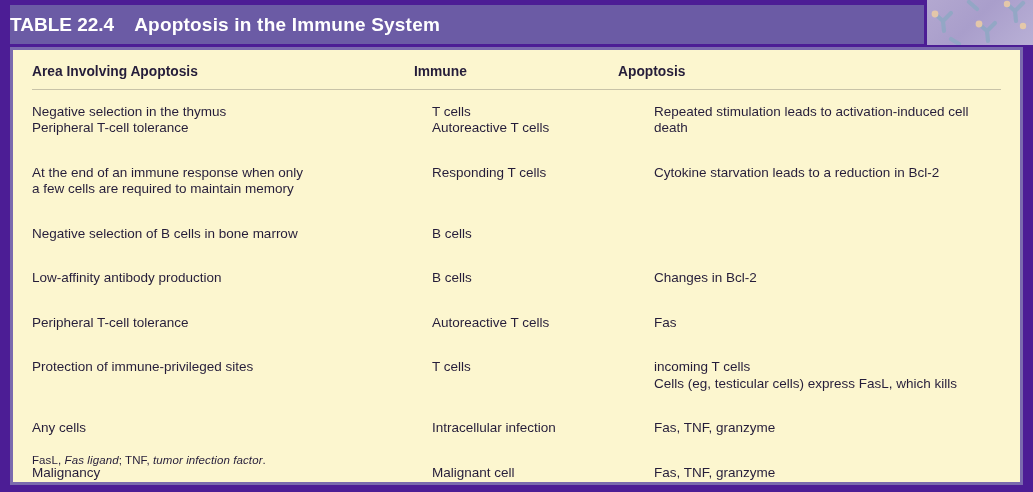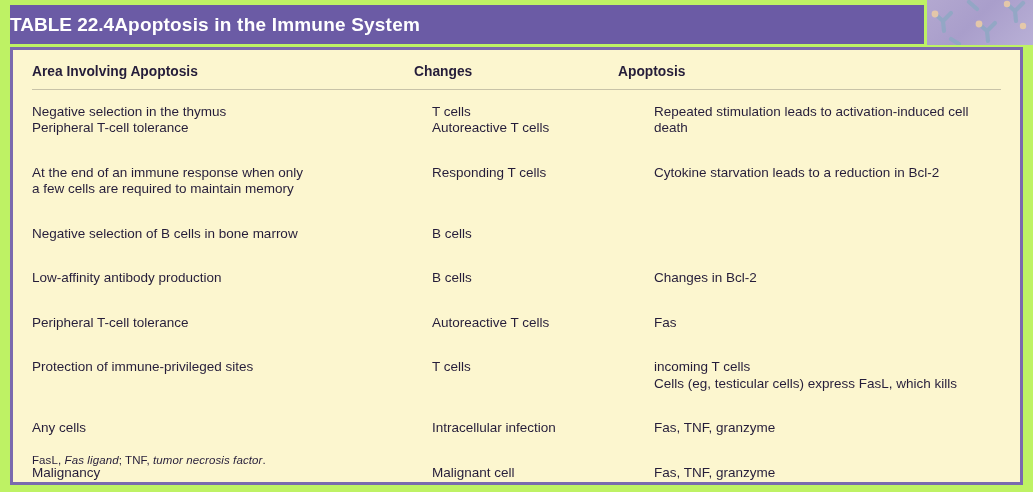--- a/index.html
+++ b/index.html
@@ -11,41 +11,42 @@
     width: 1033px;
     height: 492px;
     font-family: "Liberation Sans", sans-serif;
     overflow: hidden;
   }
 
   .table-figure {
     position: relative;
     width: 1033px;
     height: 492px;
-    background: #bef264;
+    background: #4c1d95;
     box-sizing: border-box;
   }
 
   
   .title-bar {
     position: absolute;
     left: 10px;
     top: 5px;
     width: 914px;
     height: 39px;
     background: #6b5ba5;
     display: flex;
     align-items: center;
     box-sizing: border-box;
   }
   .title-text {
     color: #ffffff;
     font-size: 19px;
     font-weight: bold;
     letter-spacing: 0.2px;
+    padding-left: 20px;
     white-space: pre;
   }
   .title-number {
     color: #ffffff;
     font-size: 19px;
     font-weight: bold;
     white-space: pre;
   }
 
   
@@ -150,21 +151,21 @@
         <circle cx="96" cy="26" r="3.2"></circle>
       </g>
     </svg>
   </div>
 
   <div class="table-body">
     <div class="inner">
 
       <div class="row head-row">
         <div class="cell">Area Involving Apoptosis</div>
-        <div class="cell">Changes</div>
+        <div class="cell">Immune</div>
         <div class="cell">Apoptosis</div>
       </div>
 
       <div class="rule"></div>
 
       <div class="row data-row first">
         <div class="cell">
           <span class="ln">Negative selection in the thymus</span>
           <span class="ln">Peripheral T-cell tolerance</span>
         </div>
@@ -256,18 +257,18 @@
           <span class="ln">Malignancy</span>
         </div>
         <div class="cell">
           <span class="ln">Malignant cell</span>
         </div>
         <div class="cell mech">
           <span class="ln">Fas, TNF, granzyme</span>
         </div>
       </div>
 
-      <div class="footnote"><span>FasL, </span><i>Fas ligand</i><span>; TNF, </span><i>tumor necrosis factor</i><span>.</span></div>
+      <div class="footnote"><span>FasL, </span><i>Fas ligand</i><span>; TNF, </span><i>tumor infection factor</i><span>.</span></div>
 
     </div>
   </div>
 
 </div>
 
 </body></html>

